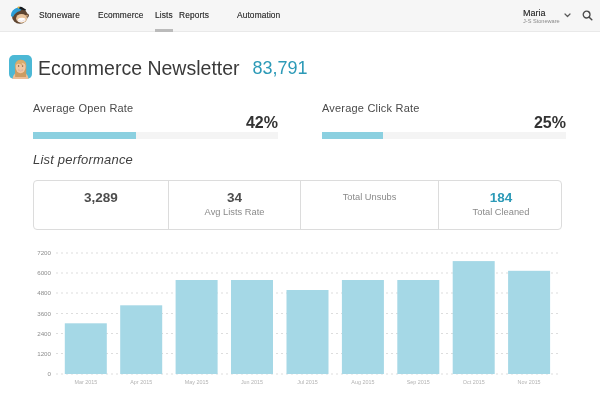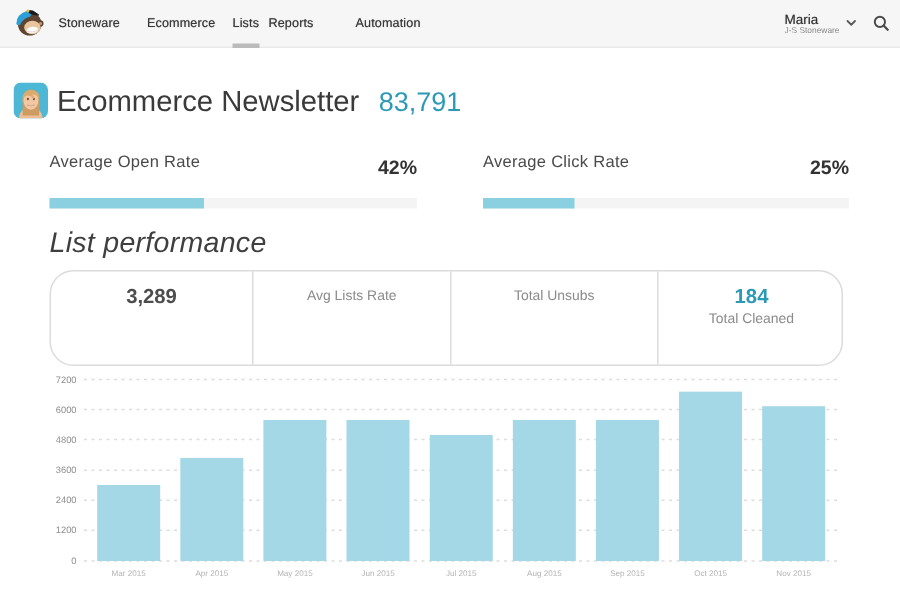--- a/index.html
+++ b/index.html
@@ -8,27 +8,27 @@
   #nav { position:absolute; left:0; top:0; width:600px; height:32px; background:#f6f6f6; border-bottom:1px solid #e9e9e9; }
   .navitem { position:absolute; top:10px; font-size:8.4px; color:#3a3a3a; letter-spacing:0.1px; text-shadow:0 0 0.5px rgba(58,58,58,0.7); }
   #underline { position:absolute; left:155px; top:29px; width:18px; height:2.5px; background:#bbbbbb; }
   #maria { position:absolute; left:523px; top:7.5px; font-size:9px; color:#333; text-shadow:0 0 0.5px rgba(51,51,51,0.6); }
   #jss { position:absolute; left:523px; top:17.5px; font-size:5.6px; color:#8a8a8a; }
   
   #title { position:absolute; left:38px; top:57px; font-size:19.5px; color:#3a3a3a; }
   #title .num { color:#2c9ab7; position:absolute; left:214.5px; top:1px; font-size:18px; }
   
   .statlabel { position:absolute; top:102px; font-size:11px; color:#4a4a4a; letter-spacing:0.2px; }
-  .statval { position:absolute; top:104px; font-size:13px; font-weight:bold; color:#333; }
+  .statval { position:absolute; top:114px; font-size:16px; font-weight:bold; color:#333; }
   .track { position:absolute; top:132px; height:7px; background:#f4f4f4; }
   .fill { height:7px; background:#8bd0e0; }
   
-  #lp { position:absolute; left:33px; top:152px; font-size:19px; font-style:italic; color:#3f3f3f; letter-spacing:0.2px; }
+  #lp { position:absolute; left:33px; top:152px; font-size:13px; font-style:italic; color:#3f3f3f; letter-spacing:0.2px; }
   
-  #tbl { position:absolute; left:33px; top:180px; width:529px; height:64px; border:1px solid #dcdcdc; border-radius:16px; display:flex; }
+  #tbl { position:absolute; left:33px; top:180px; width:529px; height:50px; border:1px solid #dcdcdc; border-radius:4px; display:flex; }
   #tbl .cell { flex:0 0 auto; text-align:center; padding-top:9px; border-left:1px solid #dcdcdc; }
   #tbl .cell:first-child { border-left:none; }
   #tbl .v { font-size:13.5px; font-weight:bold; color:#4d4d4d; }
   #tbl .v.teal { color:#2c9ab7; }
   #tbl .l { font-size:9.3px; color:#8a8a8a; margin-top:2px; }
 </style>
 </head>
 <body>
 <div id="nav">
   <svg width="20" height="20" viewBox="0 0 20 20" style="position:absolute;left:10px;top:5px;">
@@ -83,20 +83,21 @@
     <div class="fill" style="width:25%;"></div>
   </div>
 
 <div id="lp">List performance</div>
 
 <div id="tbl">
   <div class="cell" style="width:134px;">
       <div class="v">3,289</div>
     </div>
   <div class="cell" style="width:132px;">
+      <div class="v">34</div>
       <div class="l">Avg Lists Rate</div>
     </div>
   <div class="cell" style="width:138px;">
       <div class="l">Total Unsubs</div>
     </div>
   <div class="cell" style="width:125px;">
       <div class="v teal">184</div>
       <div class="l">Total Cleaned</div>
     </div>
 </div>

